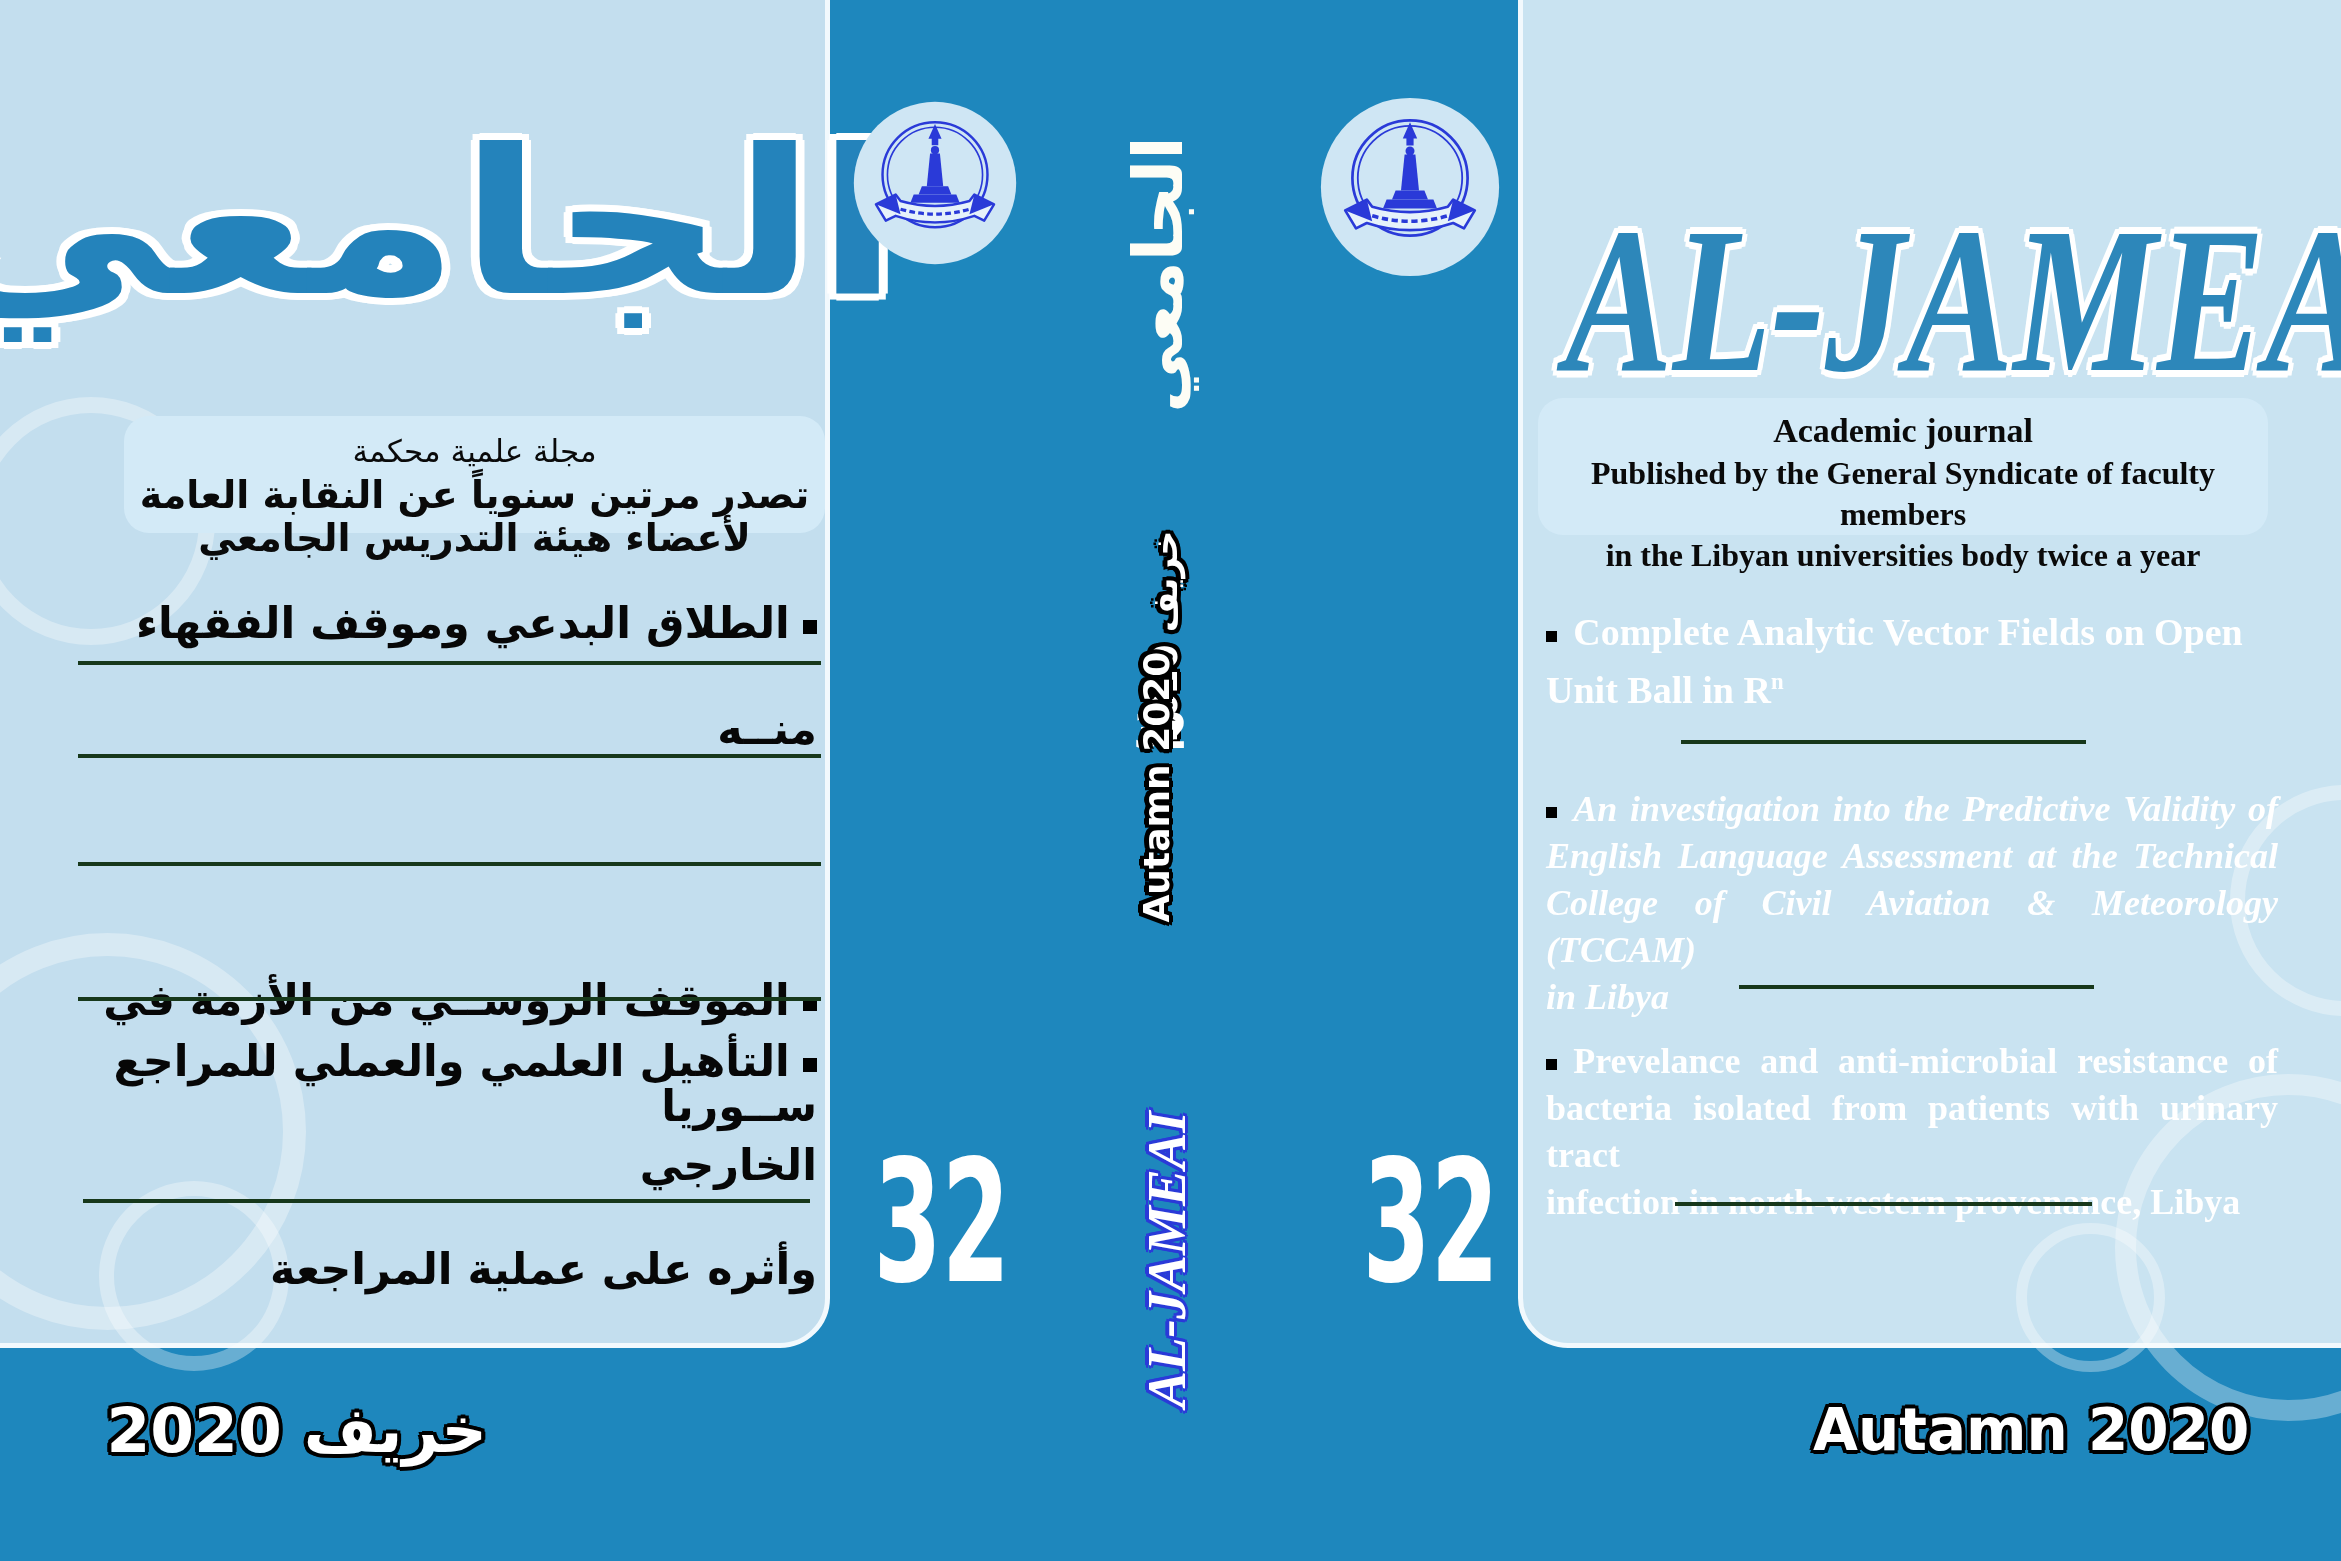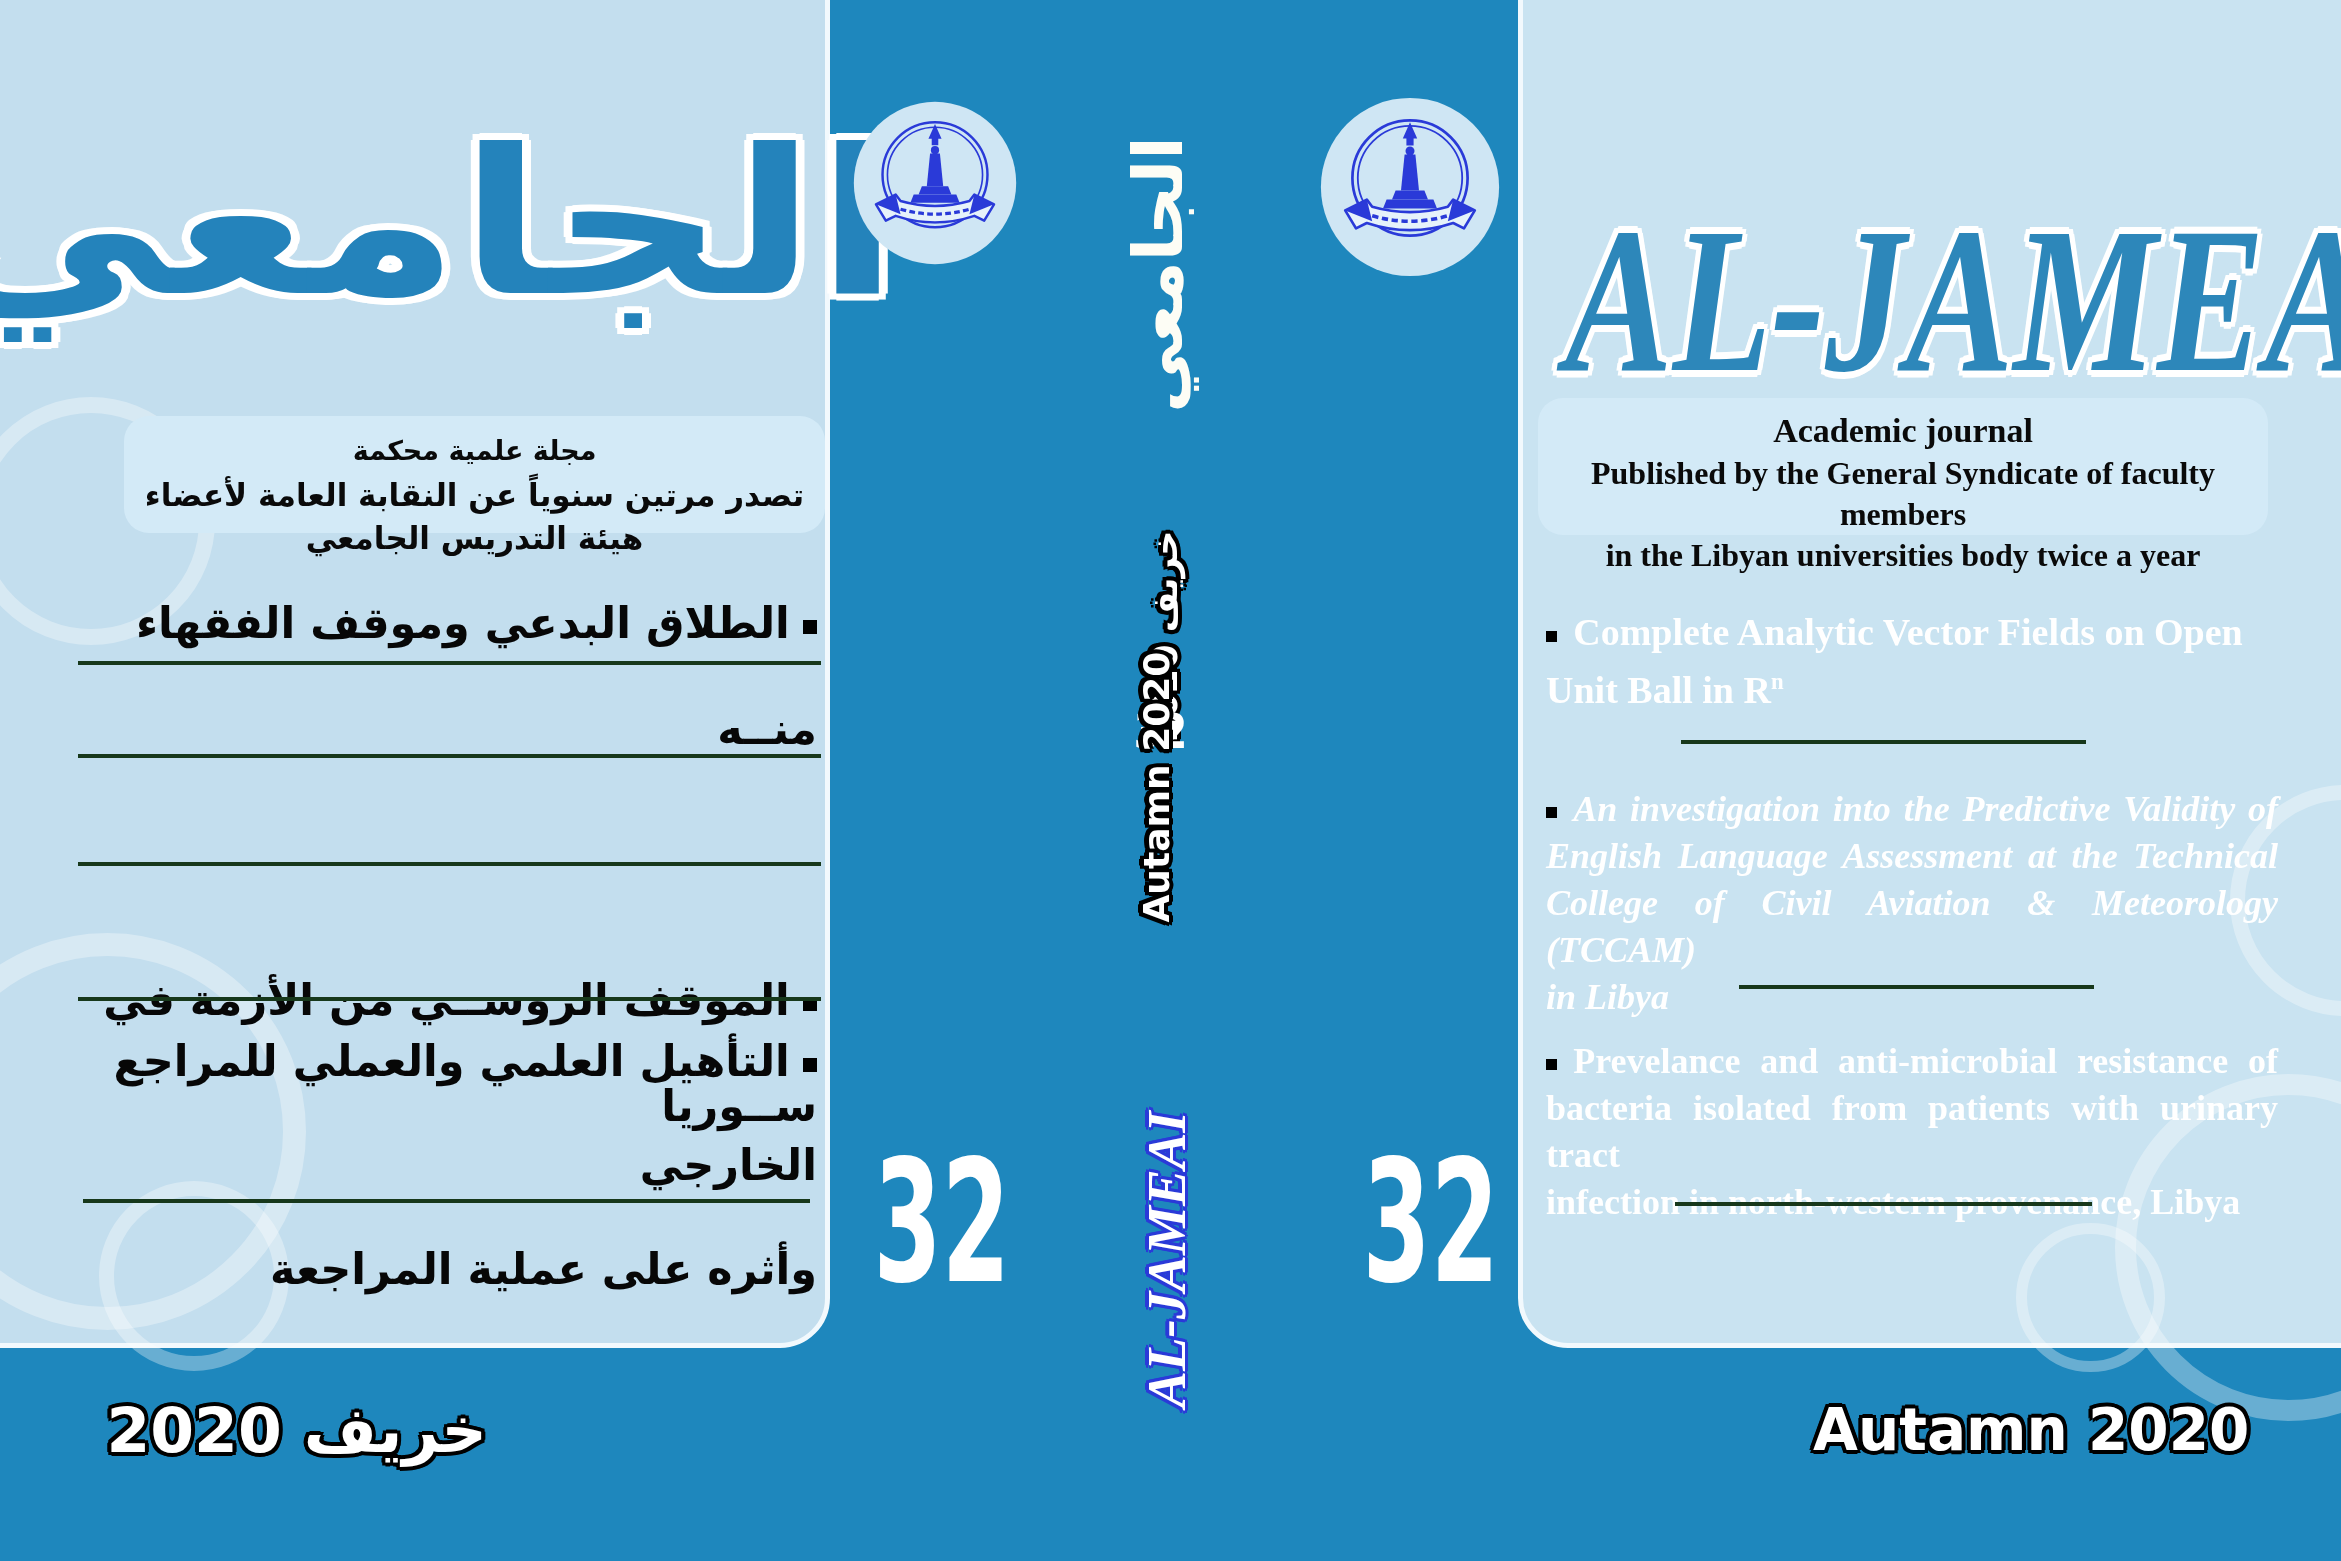--- a/index.html
+++ b/index.html
@@ -20,22 +20,22 @@
   .back-logo{
     left:95px; top:87px; width:731px; height:297px;
     font-size:202px; line-height:273px; font-weight:bold; color:#2483bb;
     text-align:center; direction:rtl; transform:scaleX(1.2); transform-origin:center;
     text-shadow:-5.8px -5.8px 0 #fff,5.8px -5.8px 0 #fff,-5.8px 5.8px 0 #fff,5.8px 5.8px 0 #fff,
                 -7.4px 0 0 #fff,7.4px 0 0 #fff,0 -7.4px 0 #fff,0 7.4px 0 #fff;
     white-space:nowrap;
   }
   .roundbox{ position:absolute; background:#d3eaf7; border-radius:25px; text-align:center; color:#0a0a0a; }
   #back-subtitle{ left:124px; top:416px; width:701px; height:117px; padding-top:11.6px; }
-  #back-subtitle .l1{ font-size:27px; font-weight:bold; line-height:46px; }
-  #back-subtitle .l2{ font-size:31px; font-weight:bold; line-height:43px;text-align:center; }
+  #back-subtitle .l1{ font-size:31px; font-weight:normal; line-height:46px; }
+  #back-subtitle .l2{ font-size:38px; font-weight:bold; line-height:43px;text-align:center; }
   .bitem{
     position:absolute; left:78px; width:739px; direction:rtl; text-align:right;
     font-weight:bold; color:#070707; font-size:43px; line-height:106px;
   }
   .sq{ display:inline-block; width:14px; height:14px; background:#000; margin-left:13.2px; vertical-align:middle; }
   .ul{ position:absolute; height:4.1px; background:#17381b; }
   .season{
     position:absolute; text-align:center; font-weight:bold; color:#ffffff; white-space:nowrap;
     text-shadow:-3.3px -3.3px 0 #000,3.3px -3.3px 0 #000,-3.3px 3.3px 0 #000,3.3px 3.3px 0 #000,
                 -4.1px 0 0 #000,4.1px 0 0 #000,0 -4.1px 0 #000,0 4.1px 0 #000;

